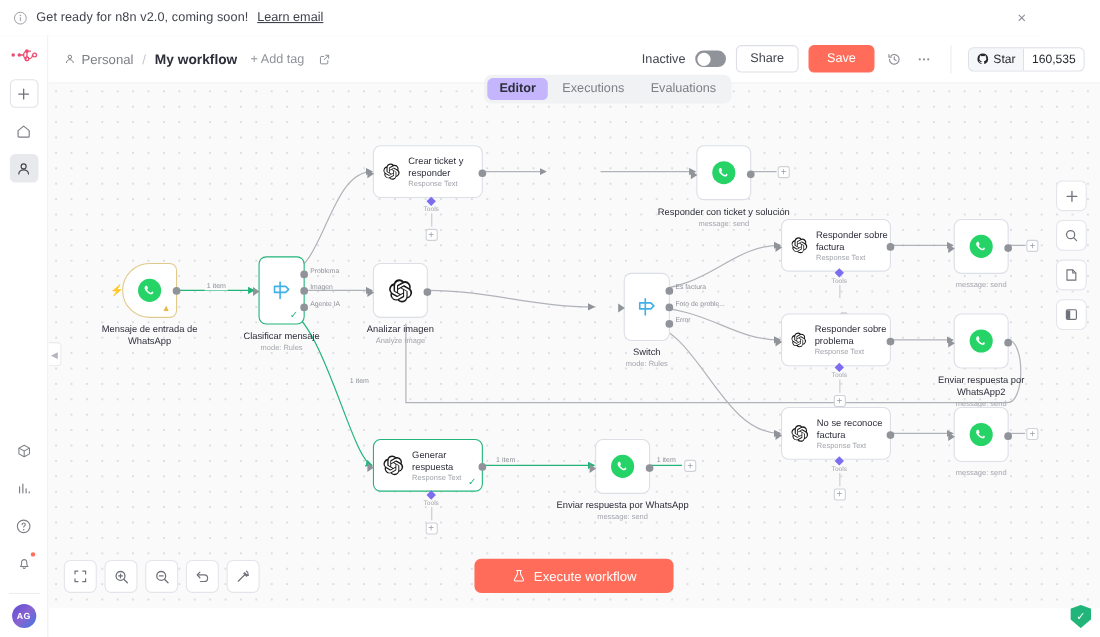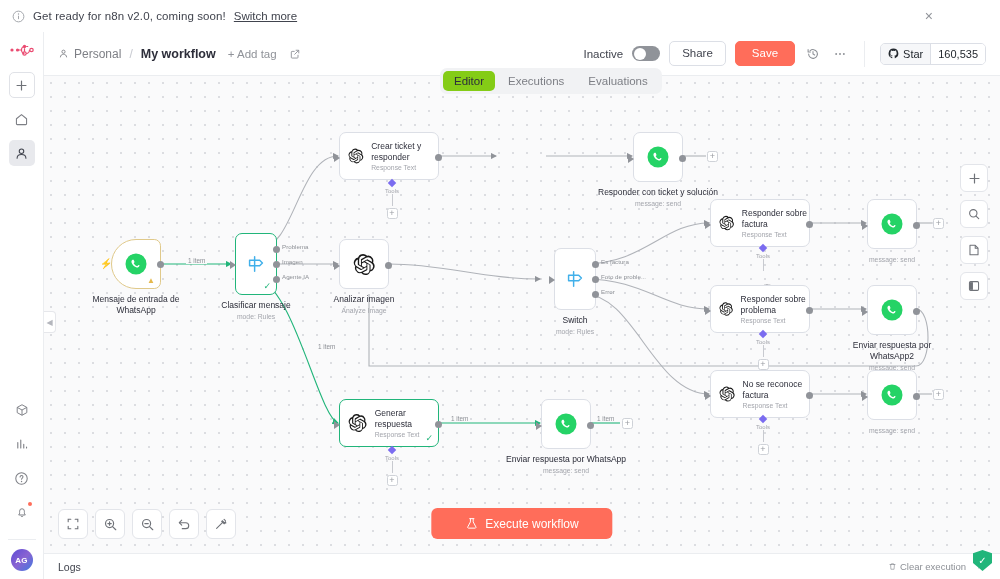--- a/index.html
+++ b/index.html
@@ -85,21 +85,21 @@
   .star-left { display: flex; align-items: center; gap: 4px; background: #f6f7f9; padding: 0 7px; height: 100%; font-size: 11px; color: #24292f; border-right: 1px solid #dcdfe6; cursor: pointer; }
   .star-count { padding: 0 7px; font-size: 11px; color: #24292f; background: #fff; height: 100%; display: flex; align-items: center; }
 
   
   .tabs {
     position: absolute; left: 440px; top: 68px; z-index: 6;
     background: #f1f2f4; border-radius: 7px; padding: 3px;
     display: flex; gap: 2px;
   }
   .tab { font-size: 11.5px; color: #7d7f85; padding: 4px 11px; border-radius: 5px; cursor: pointer; }
-  .tab.active { background: #84cc16; color: #2d2e3a; font-weight: 400; }
+  .tab.active { background: #c4b5fd; color: #2d2e3a; font-weight: 700; }
 
   
   .canvas {
     position: absolute; left: 44px; top: 76px; right: 0; bottom: 26px;
     background-color: #fafafb;
     background-image: radial-gradient(#dcdde1 0.9px, transparent 0.9px);
     background-size: 14px 14px; overflow: hidden;
   }
   .canvas-inner { position: absolute; inset: 0; }
 
@@ -219,21 +219,21 @@
 
 <div id="app">
 
   <div class="banner">
     <svg class="info-ic" viewBox="0 0 16 16">
       <circle cx="8" cy="8" r="6.6" fill="none" stroke="#9a9da3" stroke-width="1.1"></circle>
       <circle cx="8" cy="5" r="0.85" fill="#9a9da3"></circle>
       <rect x="7.45" y="6.8" width="1.1" height="4.6" rx=".5" fill="#9a9da3"></rect>
     </svg>
     <span class="banner-text">Get ready for n8n v2.0, coming soon!</span>
-    <span class="banner-link">Switch more</span>
+    <span class="banner-link">Learn email</span>
     <span class="banner-close">×</span>
   </div>
 
   <div class="rail">
     <svg class="logo" viewBox="0 0 52 26">
       <g fill="none" stroke="#ea4b71" stroke-width="2.4">
         <circle cx="6" cy="13" r="3.2" fill="#ea4b71" stroke="none"></circle>
         <circle cx="17" cy="13" r="3.2" fill="#ea4b71" stroke="none"></circle>
         <circle cx="31" cy="6" r="3.4" fill="#ea4b71" stroke="none"></circle>
         <circle cx="31" cy="20" r="3.4" fill="none"></circle>
@@ -488,21 +488,21 @@
           </svg>
           <span class="port inp" style="left:-6px; top:22px;"></span>
           <span class="port" style="right:-4px; top:22px;"></span>
         </div>
         <div class="nlabel">
           <div class="nm">Analizar imagen</div>
           <div class="sb">Analyze Image</div>
         </div>
       </div>
 
-      <div class="node" style="left:510px; top:172px;">
+      <div class="node" style="left:523px; top:172px;">
         <div class="nbox sw">
           <svg width="22" height="22" viewBox="0 0 24 24">
             <path d="M5 8h11l3 3-3 3H5z" fill="none" stroke="#41b0ea" stroke-width="1.6" stroke-linejoin="round"></path>
             <path d="M10.5 4v16" stroke="#41b0ea" stroke-width="1.6" stroke-linecap="round"></path>
           </svg>
           <span class="port inp" style="left:-6px; top:27px;"></span>
           <span class="port" style="right:-4px; top:12px;">
             <span class="port-lbl">Es factura</span>
           </span>
           <span class="port" style="right:-4px; top:27px;">
@@ -731,32 +731,16 @@
           <svg width="14" height="14" viewBox="0 0 16 16">
             <rect x="2.8" y="3" width="10.4" height="10" rx="1.3" fill="none" stroke="#6f7278" stroke-width="1.2"></rect>
             <rect x="3.4" y="3.6" width="3.4" height="8.8" fill="#6f7278"></rect>
           </svg>
         </div>
       </div>
 
     </div>
   </div>
 
-  <div class="botbar">
-    <span class="logs-lbl">Logs</span>
-    <div class="bot-right">
-      <span class="clear-exec">
-        <svg width="9" height="9" viewBox="0 0 16 16">
-          <path d="M3.4 4.4h9.2M6.2 4.4V3.1h3.6v1.3M4.6 4.4l.6 8.5h5.6l.6-8.5" fill="none" stroke="#8d9096" stroke-width="1.2" stroke-linecap="round" stroke-linejoin="round"></path>
-        </svg>
-        <span>Clear execution</span>
-      </span>
-      <span>
-        <svg width="10" height="10" viewBox="0 0 16 16">
-          <path d="M4 9.5 8 5.5l4 4" fill="none" stroke="#8d9096" stroke-width="1.3" stroke-linecap="round" stroke-linejoin="round"></path>
-        </svg>
-      </span>
-    </div>
-  </div>
 
   <div class="shield">✓</div>
 
 </div>
 
 </body></html>

